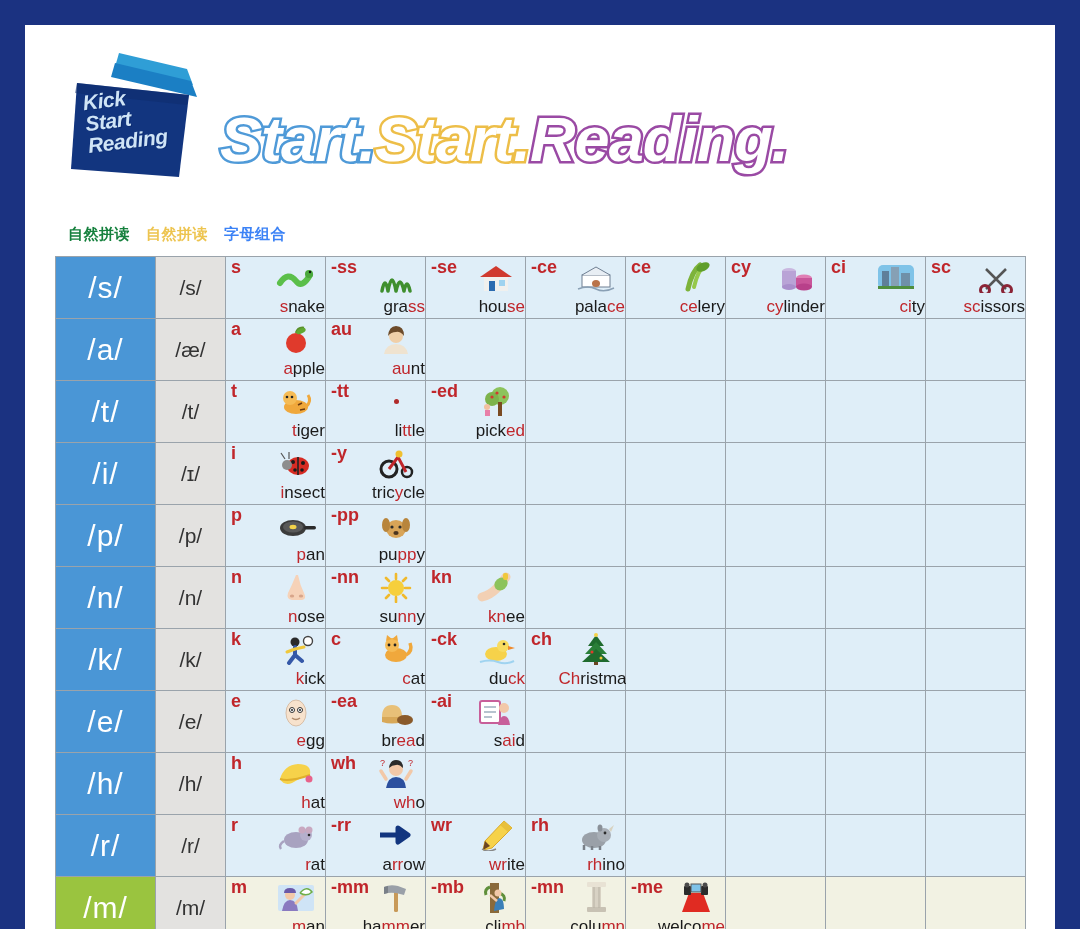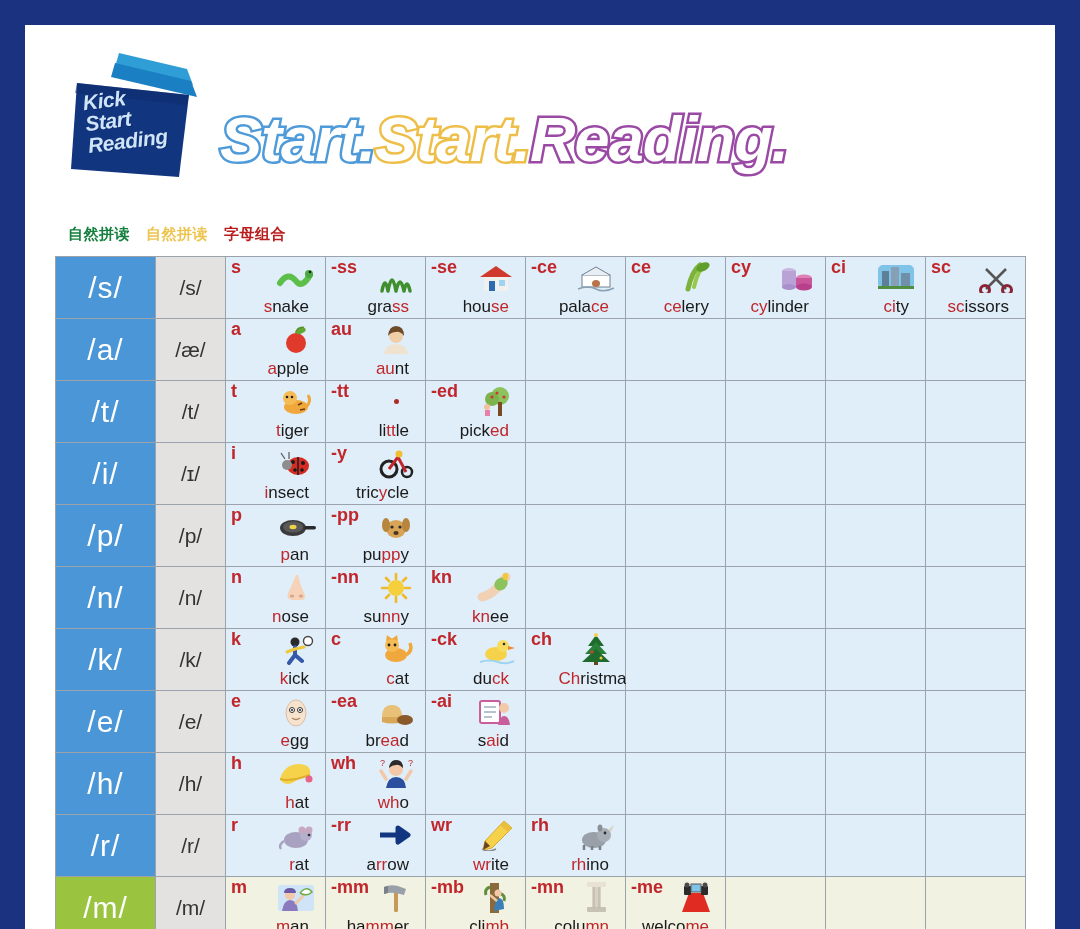--- a/index.html
+++ b/index.html
@@ -66,21 +66,21 @@
   .legend {
     position: absolute;
     left: 43px; top: 200px;
     font-size: 15px;
     font-weight: bold;
     letter-spacing: 0.5px;
   }
   .legend span { margin-right: 16px; }
   .lg-1 { color: #15803d; }
   .lg-2 { color: #edc44f; }
-  .lg-3 { color: #b91c1c; }
+  .lg-3 { color: #3b82f6; }
 
   
   .chart {
     position: absolute;
     left: 30px; top: 231px;
     width: 970px;
     border-collapse: collapse;
     table-layout: fixed;
   }
   .chart td {
@@ -130,21 +130,21 @@
     width: 46px; height: 34px;
     display: flex;
     align-items: center;
     justify-content: center;
     font-size: 27px;
     line-height: 1;
   }
   .pic svg { display: block; }
   .word {
     position: absolute;
-    right: 16px; bottom: 1px;
+    right: 0; bottom: 1px;
     font-size: 17px;
     color: #1a1a1a;
     white-space: nowrap;
     line-height: 1.1;
   }
   .word .hl { color: #c0262b; }
   .word.wide { right: -10px; }
   .dot-img {
     width: 5px; height: 5px;
     border-radius: 50%;

